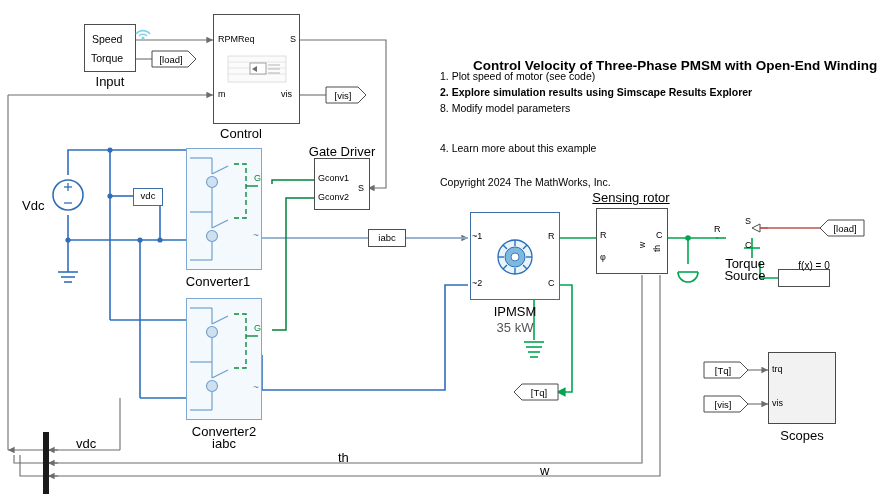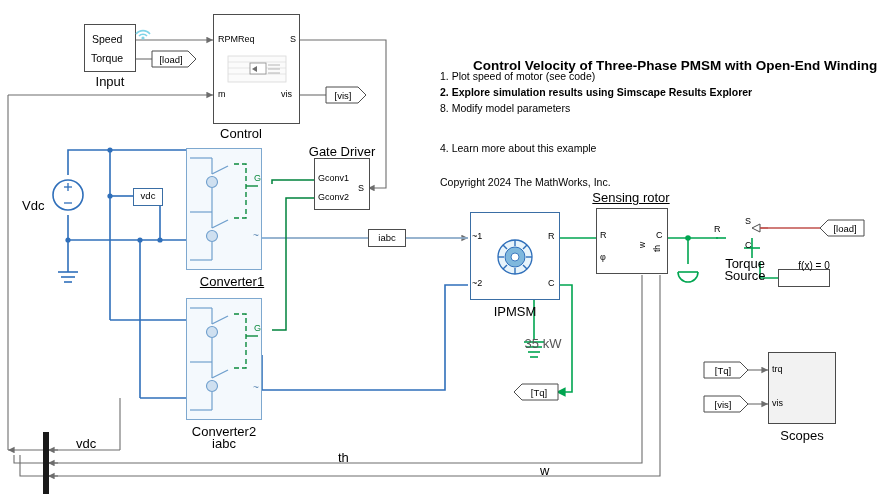--- a/index.html
+++ b/index.html
@@ -202,21 +202,21 @@
   <path d="M22,76 L38,68" stroke="#6f9fcd" stroke-width="1.3"></path>
   <circle cx="22" cy="84" r="5.5" fill="#cfe0f0" stroke="#6f9fcd" stroke-width="1.1"></circle>
   <line x1="22" y1="90" x2="22" y2="108" stroke="#6f9fcd" stroke-width="1.2"></line>
   <line x1="22" y1="108" x2="0" y2="108" stroke="#6f9fcd" stroke-width="1.2"></line>
   <path d="M44,12 L56,12 L56,54" stroke="#0b8a3d" stroke-width="1.4" fill="none" stroke-dasharray="5,3"></path>
   <path d="M44,66 L56,66 L56,54" stroke="#0b8a3d" stroke-width="1.4" fill="none" stroke-dasharray="5,3"></path>
   <line x1="56" y1="34" x2="68" y2="34" stroke="#0b8a3d" stroke-width="1.4"></line>
 </svg>
 <div class="pin" style="left:253px; top:230px; font-size:10px; color:#5b87b3;">~</div>
 <div class="pin" style="left:254px; top:173px; font-size:9px; color:#0b8a3d;">G</div>
-<div class="lbl c" style="left:194px; top:274px; width:76px;text-decoration:underline;">Converter1</div>
+<div class="lbl c" style="left:180px; top:274px; width:76px;">Converter1</div>
 
 <div class="blk ltblue" style="left:186px; top:298px; width:76px; height:122px; background:#f4f9fd;"></div>
 <svg style="position:absolute; left:190px; top:302px; width:68px; height:114px;">
   <line x1="0" y1="6" x2="22" y2="6" stroke="#6f9fcd" stroke-width="1.2"></line>
   <line x1="22" y1="6" x2="22" y2="22" stroke="#6f9fcd" stroke-width="1.2"></line>
   <path d="M22,22 L38,14" stroke="#6f9fcd" stroke-width="1.3"></path>
   <circle cx="22" cy="30" r="5.5" fill="#cfe0f0" stroke="#6f9fcd" stroke-width="1.1"></circle>
   <line x1="22" y1="36" x2="22" y2="60" stroke="#6f9fcd" stroke-width="1.2"></line>
   <line x1="22" y1="60" x2="0" y2="60" stroke="#6f9fcd" stroke-width="1.2"></line>
   <line x1="22" y1="60" x2="22" y2="76" stroke="#6f9fcd" stroke-width="1.2"></line>
@@ -250,21 +250,21 @@
     <line x1="27" y1="27" x2="31" y2="31"></line>
     <line x1="31" y1="7" x2="27" y2="11"></line>
     <line x1="11" y1="27" x2="7" y2="31"></line>
   </g>
 </svg>
 <div class="pin" style="left:472px; top:231px; font-size:9px;">~1</div>
 <div class="pin" style="left:472px; top:278px; font-size:9px;">~2</div>
 <div class="pin" style="left:548px; top:231px; font-size:9px;">R</div>
 <div class="pin" style="left:548px; top:278px; font-size:9px;">C</div>
 <div class="lbl c" style="left:476px; top:304px; width:78px;">IPMSM</div>
-<div class="lbl c" style="left:504px; top:320px; width:78px; color:#555;margin-top:16px;">35 kW</div>
+<div class="lbl c" style="left:476px; top:320px; width:78px; color:#555;">35 kW</div>
 
 <div class="lbl c" style="left:578px; top:190px; width:106px;text-decoration:underline;">Sensing rotor</div>
 <div class="blk grey" style="left:596px; top:208px; width:72px; height:66px;"></div>
 <div class="pin" style="left:600px; top:230px; font-size:9px;">R</div>
 <div class="pin" style="left:600px; top:252px; font-size:9px;">φ</div>
 <div class="pin" style="left:656px; top:230px; font-size:9px;">C</div>
 <div class="pin" style="left:637px; top:248px; font-size:8.5px; transform:rotate(-90deg); transform-origin:left top;">w</div>
 <div class="pin" style="left:652px; top:252px; font-size:8.5px; transform:rotate(-90deg); transform-origin:left top;">th</div>
 
 <div class="lbl c" style="left:714px; top:256px; width:62px;">Torque</div>

